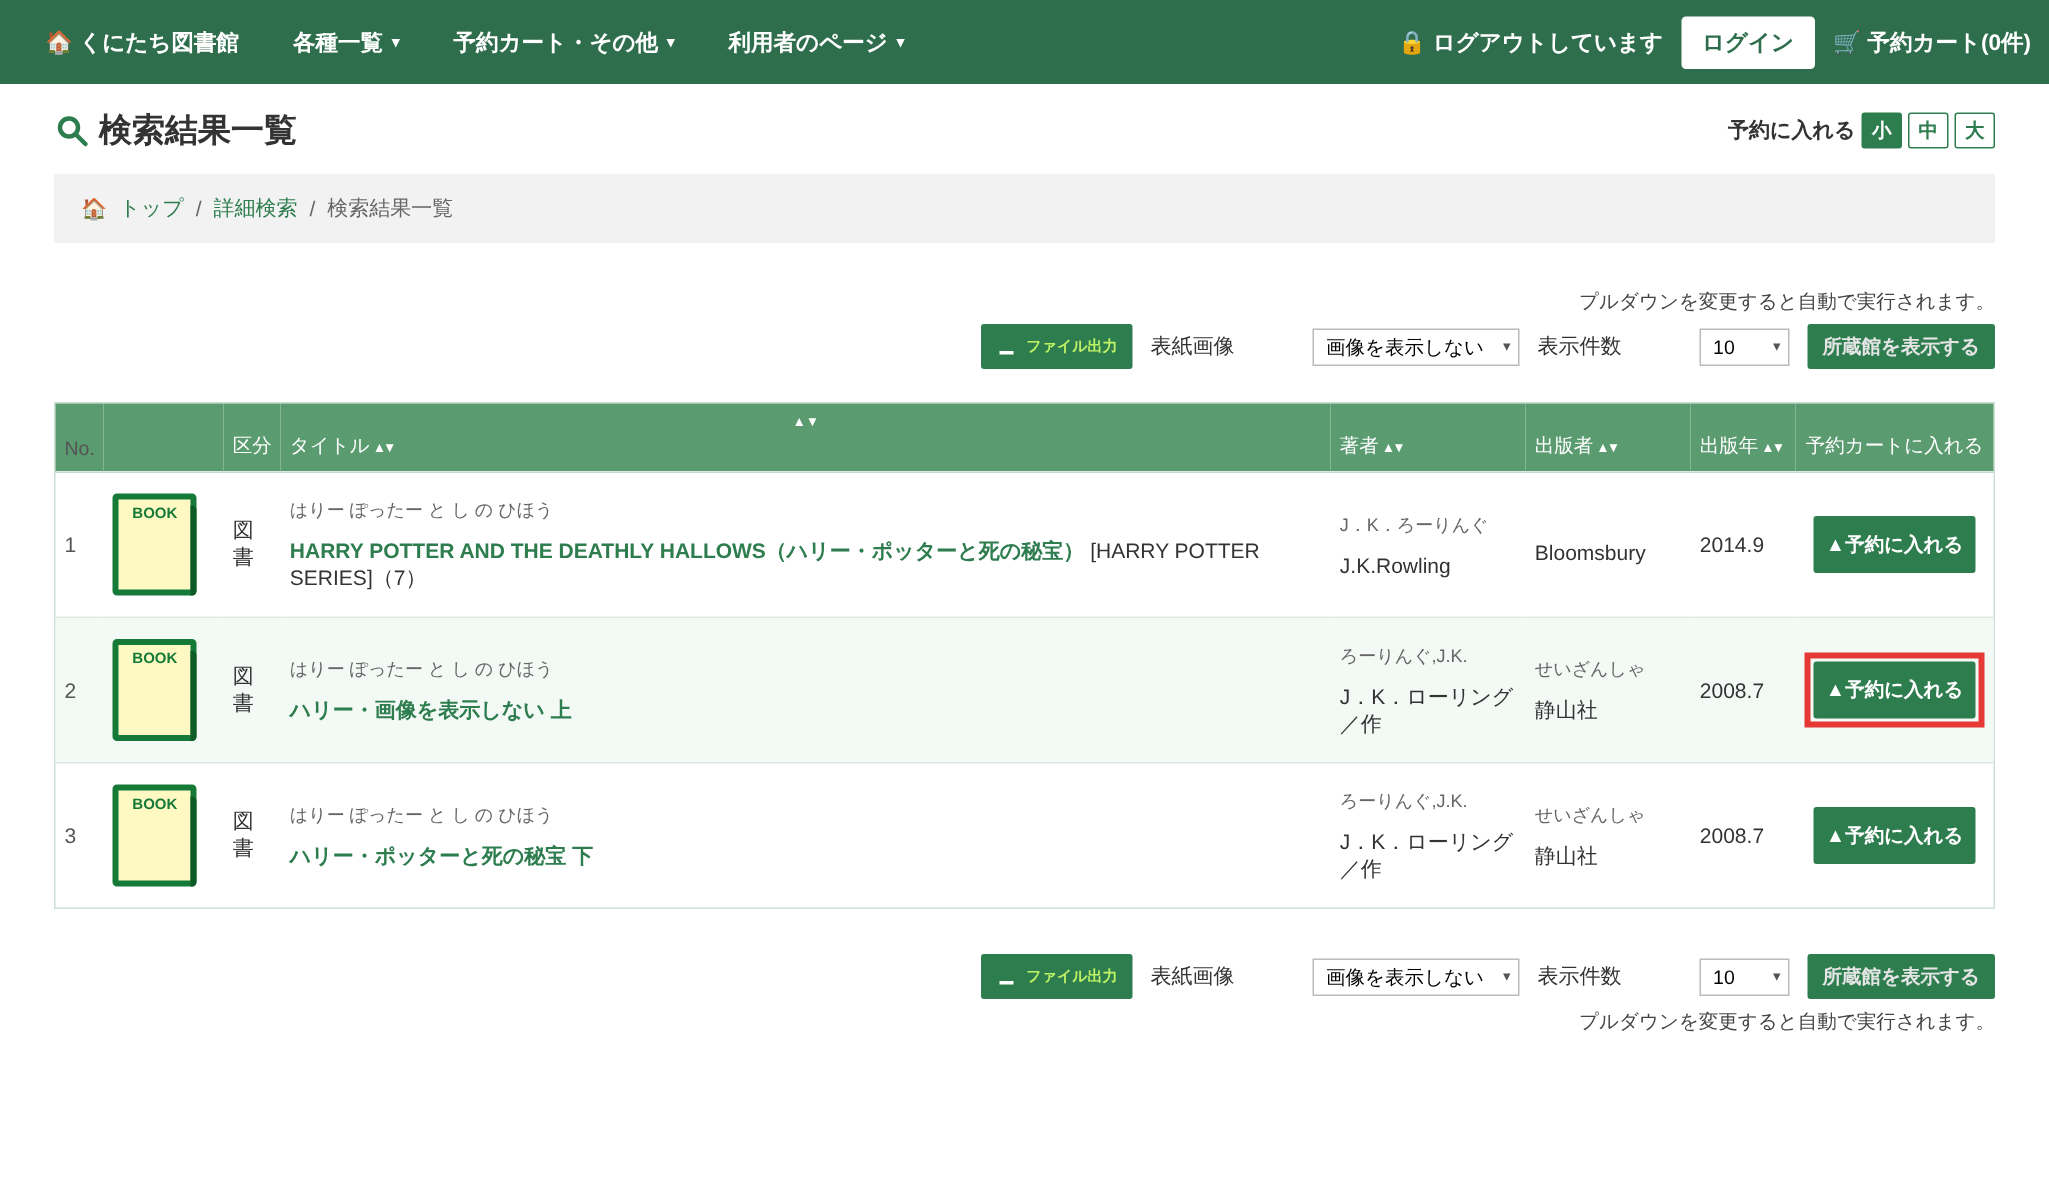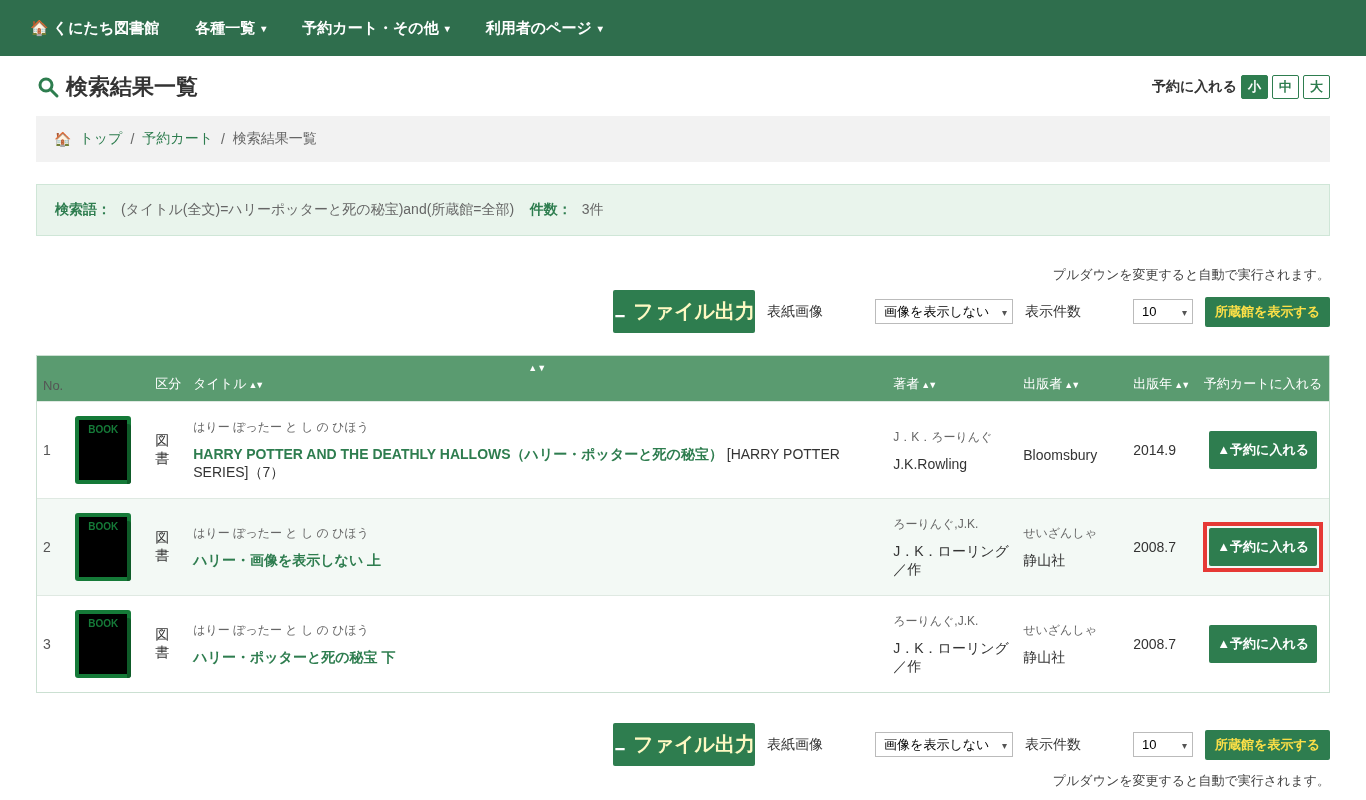--- a/index.html
+++ b/index.html
@@ -32,40 +32,40 @@
   .font-size-ctrl .sz{border:1px solid var(--green);padding:2px 6px;font-size:13px;color:var(--green);border-radius:2px;cursor:pointer;}
   .font-size-ctrl .sz.active{background:var(--green);color:#fff;}
   .breadcrumb{background:#f2f2f2;padding:14px 18px;margin-top:14px;font-size:14px;display:flex;align-items:center;gap:8px;color:var(--gray);}
   .breadcrumb a{color:var(--green);text-decoration:none;}
   .search-info{background:var(--green-light);border:1px solid #cfe6d7;padding:16px 18px;margin-top:22px;font-size:14px;}
   .search-info b{color:var(--green);font-weight:bold;}
   .search-info span{color:var(--gray);margin-left:6px;}
   .ctrl-row-wrap{margin-top:30px;}
   .ctrl-note{text-align:right;font-size:13px;color:#444;}
   .ctrl-row{display:flex;justify-content:flex-end;align-items:center;gap:12px;margin-top:6px;}
-  .btn{background:var(--green);color:#fef9c3;border:none;padding:8px 0;font-weight:bold;font-size:20px;border-radius:2px;cursor:pointer;display:flex;align-items:center;gap:6px;}
+  .btn{background:var(--green);color:#bef264;border:none;padding:8px 10px;font-weight:bold;font-size:10px;border-radius:2px;cursor:pointer;display:flex;align-items:center;gap:6px;}
   .btn.file svg{width:14px;height:14px;fill:#fff;}
   .ctrl-label{font-weight:normal;font-size:14px;}
   .sel{border:1px solid #bbb;padding:4px 22px 4px 8px;font-size:13px;background:#fff;appearance:none;position:relative;min-width:130px;}
   .sel.small{min-width:60px;}
   .sel-wrap{position:relative;margin-left:40px;}
   .sel-wrap::after{content:"▾";position:absolute;right:6px;top:50%;transform:translateY(-50%);font-size:10px;color:#555;pointer-events:none;}
-  .btn.outline{background:var(--green);color:#fde047;font-size:13px;padding:6px 10px;}
+  .btn.outline{background:var(--green);color:#e5e5e5;font-size:13px;padding:6px 10px;}
   .table-wrap{border:1px solid #cbe0d2;margin-top:22px;}
   table{width:100%;border-collapse:collapse;}
   thead{background:#5a9b70;color:#fff;font-size:13px;}
   thead th{padding:8px 6px;text-align:left;font-weight:normal;white-space:nowrap;vertical-align:bottom;}
   thead th .sort{font-size:9px;letter-spacing:-2px;margin-left:2px;}
   .sort-stack{display:block;font-size:9px;line-height:9px;text-align:center;margin-bottom:2px;}
   tbody tr{border-top:1px solid #dfe9e2;}
   tbody tr.alt{background:var(--green-lighter);}
   tbody td{padding:14px 6px;vertical-align:middle;font-size:14px;}
   .no-col{width:20px;color:#555;}
   .icon-col{width:80px;}
-  .book-icon{width:56px;height:68px;border:4px solid #157a38;border-radius:3px;background:#000000;position:relative;display:flex;align-items:flex-start;justify-content:center;padding-top:4px;}
+  .book-icon{width:56px;height:68px;border:4px solid #157a38;border-radius:3px;background:#fef9c3;position:relative;display:flex;align-items:flex-start;justify-content:center;padding-top:4px;}
   .book-icon::before{content:"";position:absolute;right:-4px;bottom:-4px;top:4px;width:4px;background:#0e5b28;border-radius:0 3px 3px 0;}
   .book-icon span{color:#157a38;font-weight:bold;font-size:10px;}
   .type-col{width:30px;}
   .title-col{}
   .kana{font-size:12px;color:#666;display:block;margin-bottom:10px;}
   .title-link{color:var(--green);font-weight:bold;text-decoration:none;}
   .title-extra{color:#333;font-weight:normal;}
   .auth-col{width:130px;}
   .pub-col{width:110px;}
   .year-col{width:70px;white-space:nowrap;}
@@ -91,20 +91,29 @@
     </div>
     <div class="nav-item">
       <span>予約カート・その他</span>
         <span class="caret">▾</span>
     </div>
     <div class="nav-item">
       <span>利用者のページ</span>
         <span class="caret">▾</span>
     </div>
   </div>
+  <div class="nav-right">
+    <div>
+      <span class="lock-icon">🔒</span><span>ログアウトしています</span>
+    </div>
+    <div class="login-btn">ログイン</div>
+    <div class="cart-box">
+      <span>🛒</span>&nbsp;<span>予約カート(0件)</span>
+    </div>
+  </div>
 </div>
 
 <div class="container">
   <div class="page-title-row">
     <h1>
       <span class="mag">
         <svg viewBox="0 0 24 24">
             <circle cx="10" cy="10" r="6" fill="none" stroke="#2e7d4f" stroke-width="3"></circle>
             <line x1="15" y1="15" x2="21" y2="21" stroke="#2e7d4f" stroke-width="3" stroke-linecap="round"></line>
           </svg>
@@ -115,31 +124,24 @@
       <span>予約に入れる</span>
       <span class="sz active">小</span>
       <span class="sz">中</span>
       <span class="sz">大</span>
     </div>
   </div>
 
   <div class="breadcrumb">
     <span style="color:#2e7d4f;">🏠</span>
     <a>トップ</a> /
-    <a>予約カート</a> /
+    <a>詳細検索</a> /
     <span>検索結果一覧</span>
   </div>
 
-  <div class="search-info">
-    <b>検索語：</b>
-    <span>(タイトル(全文)=ハリーポッターと死の秘宝)and(所蔵館=全部)</span>
-    &nbsp;&nbsp;
-    <b>件数：</b>
-    <span>3件</span>
-  </div>
 
   <div class="ctrl-row-wrap">
     <div class="ctrl-note">プルダウンを変更すると自動で実行されます。</div>
     <div class="ctrl-row">
       <button class="btn file">
         <svg viewBox="0 0 24 24">
             <path d="M12 3v10m0 0l-4-4m4 4l4-4M4 17h16v4H4z"></path>
           </svg>
         <span>ファイル出力</span>
       </button>

